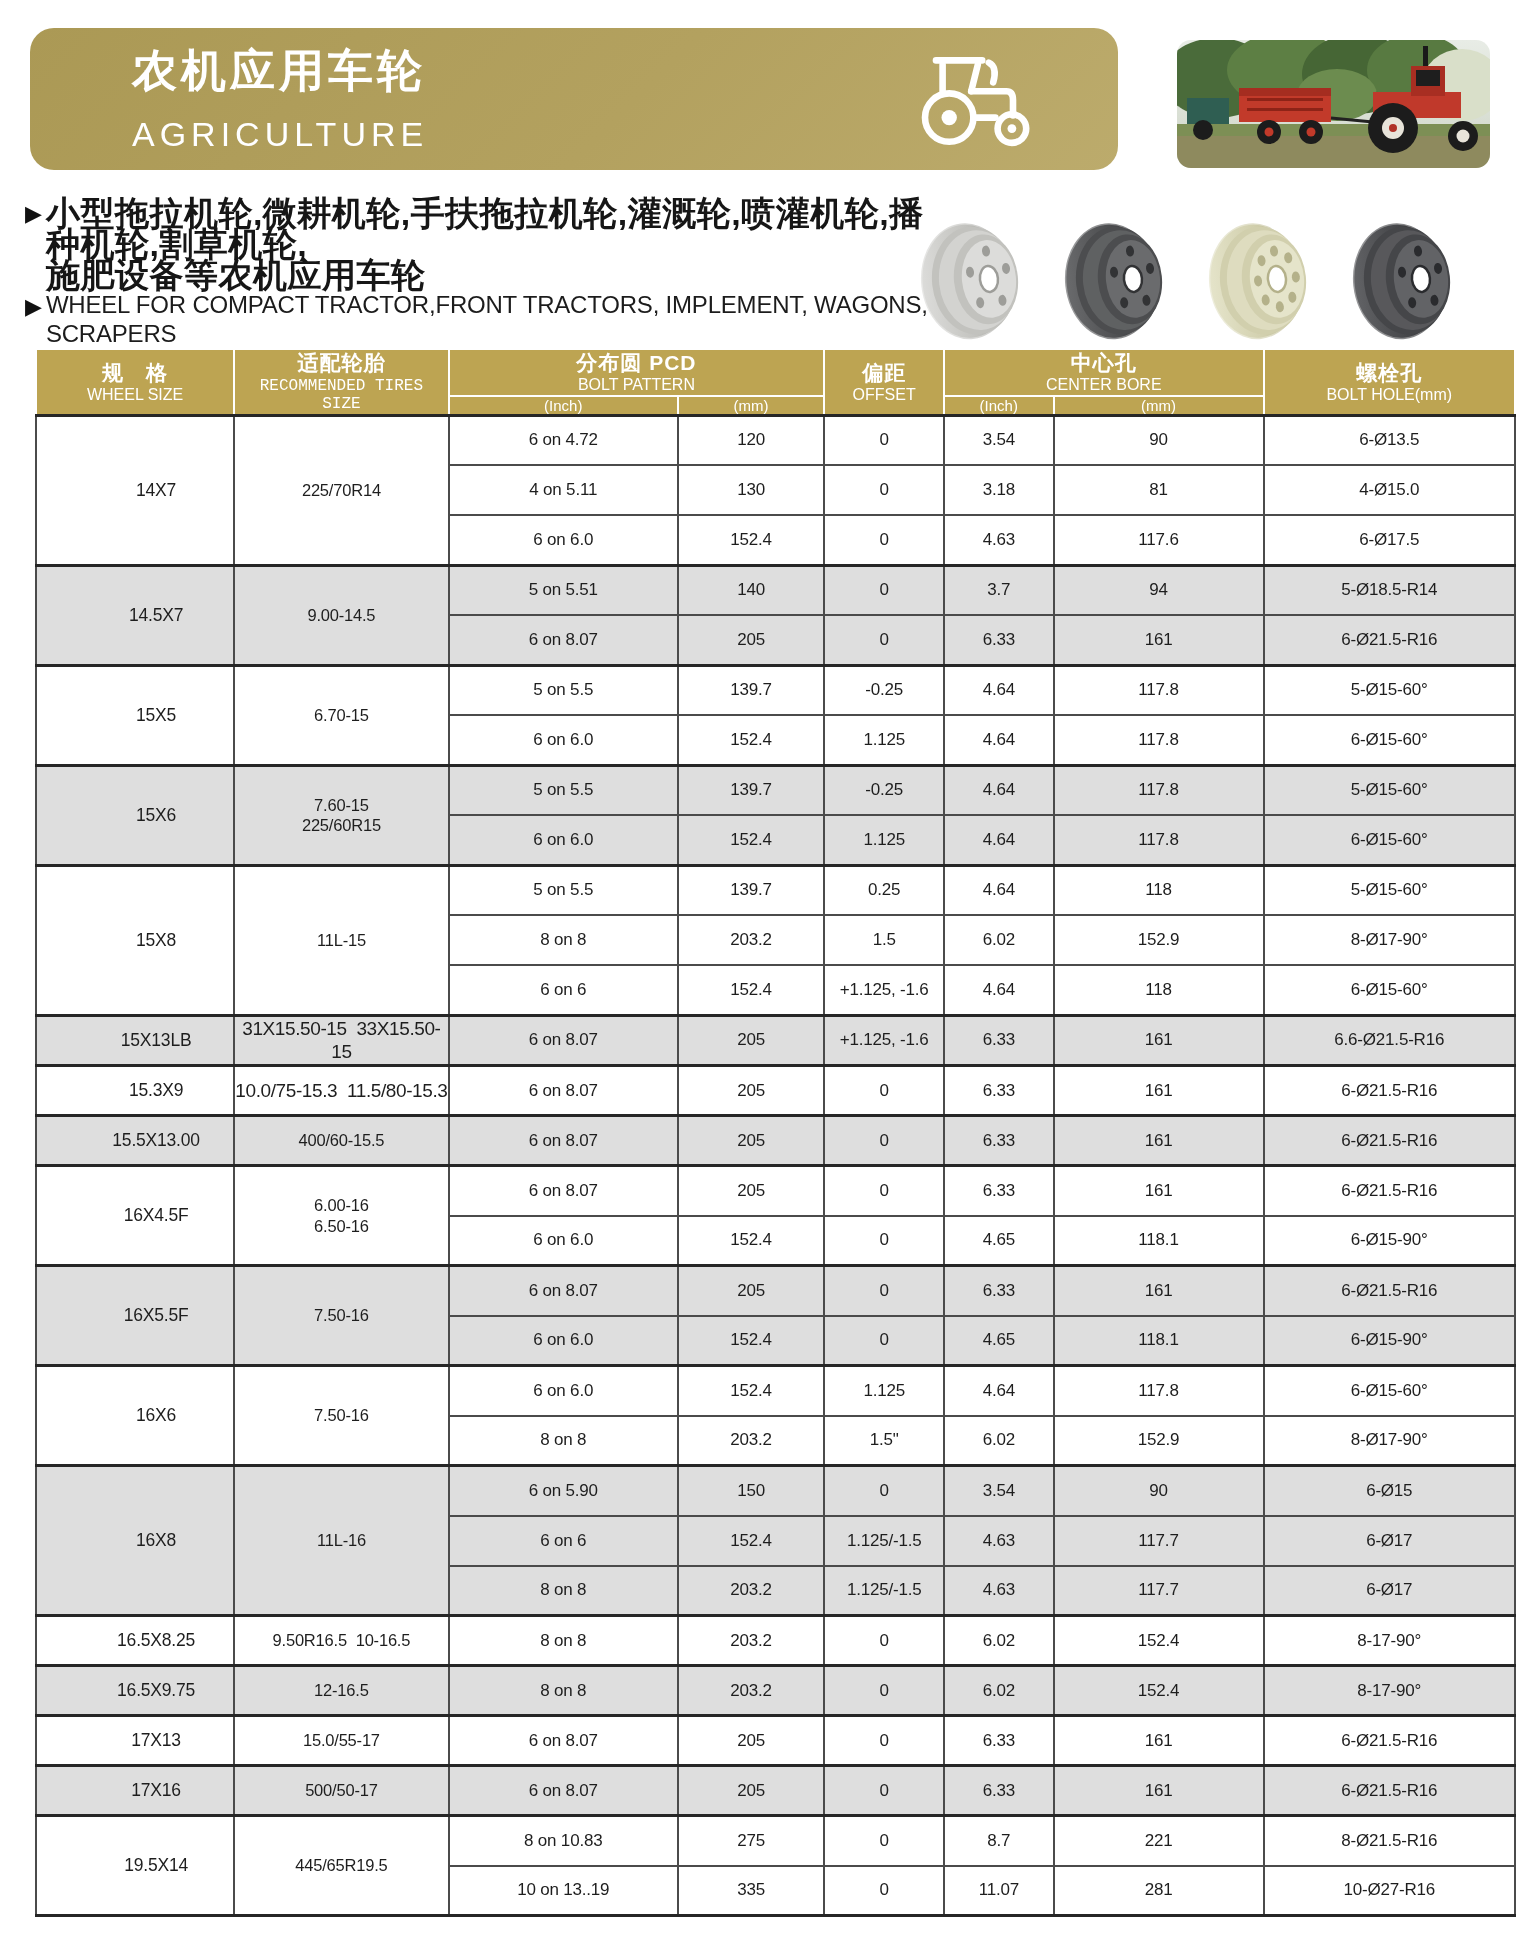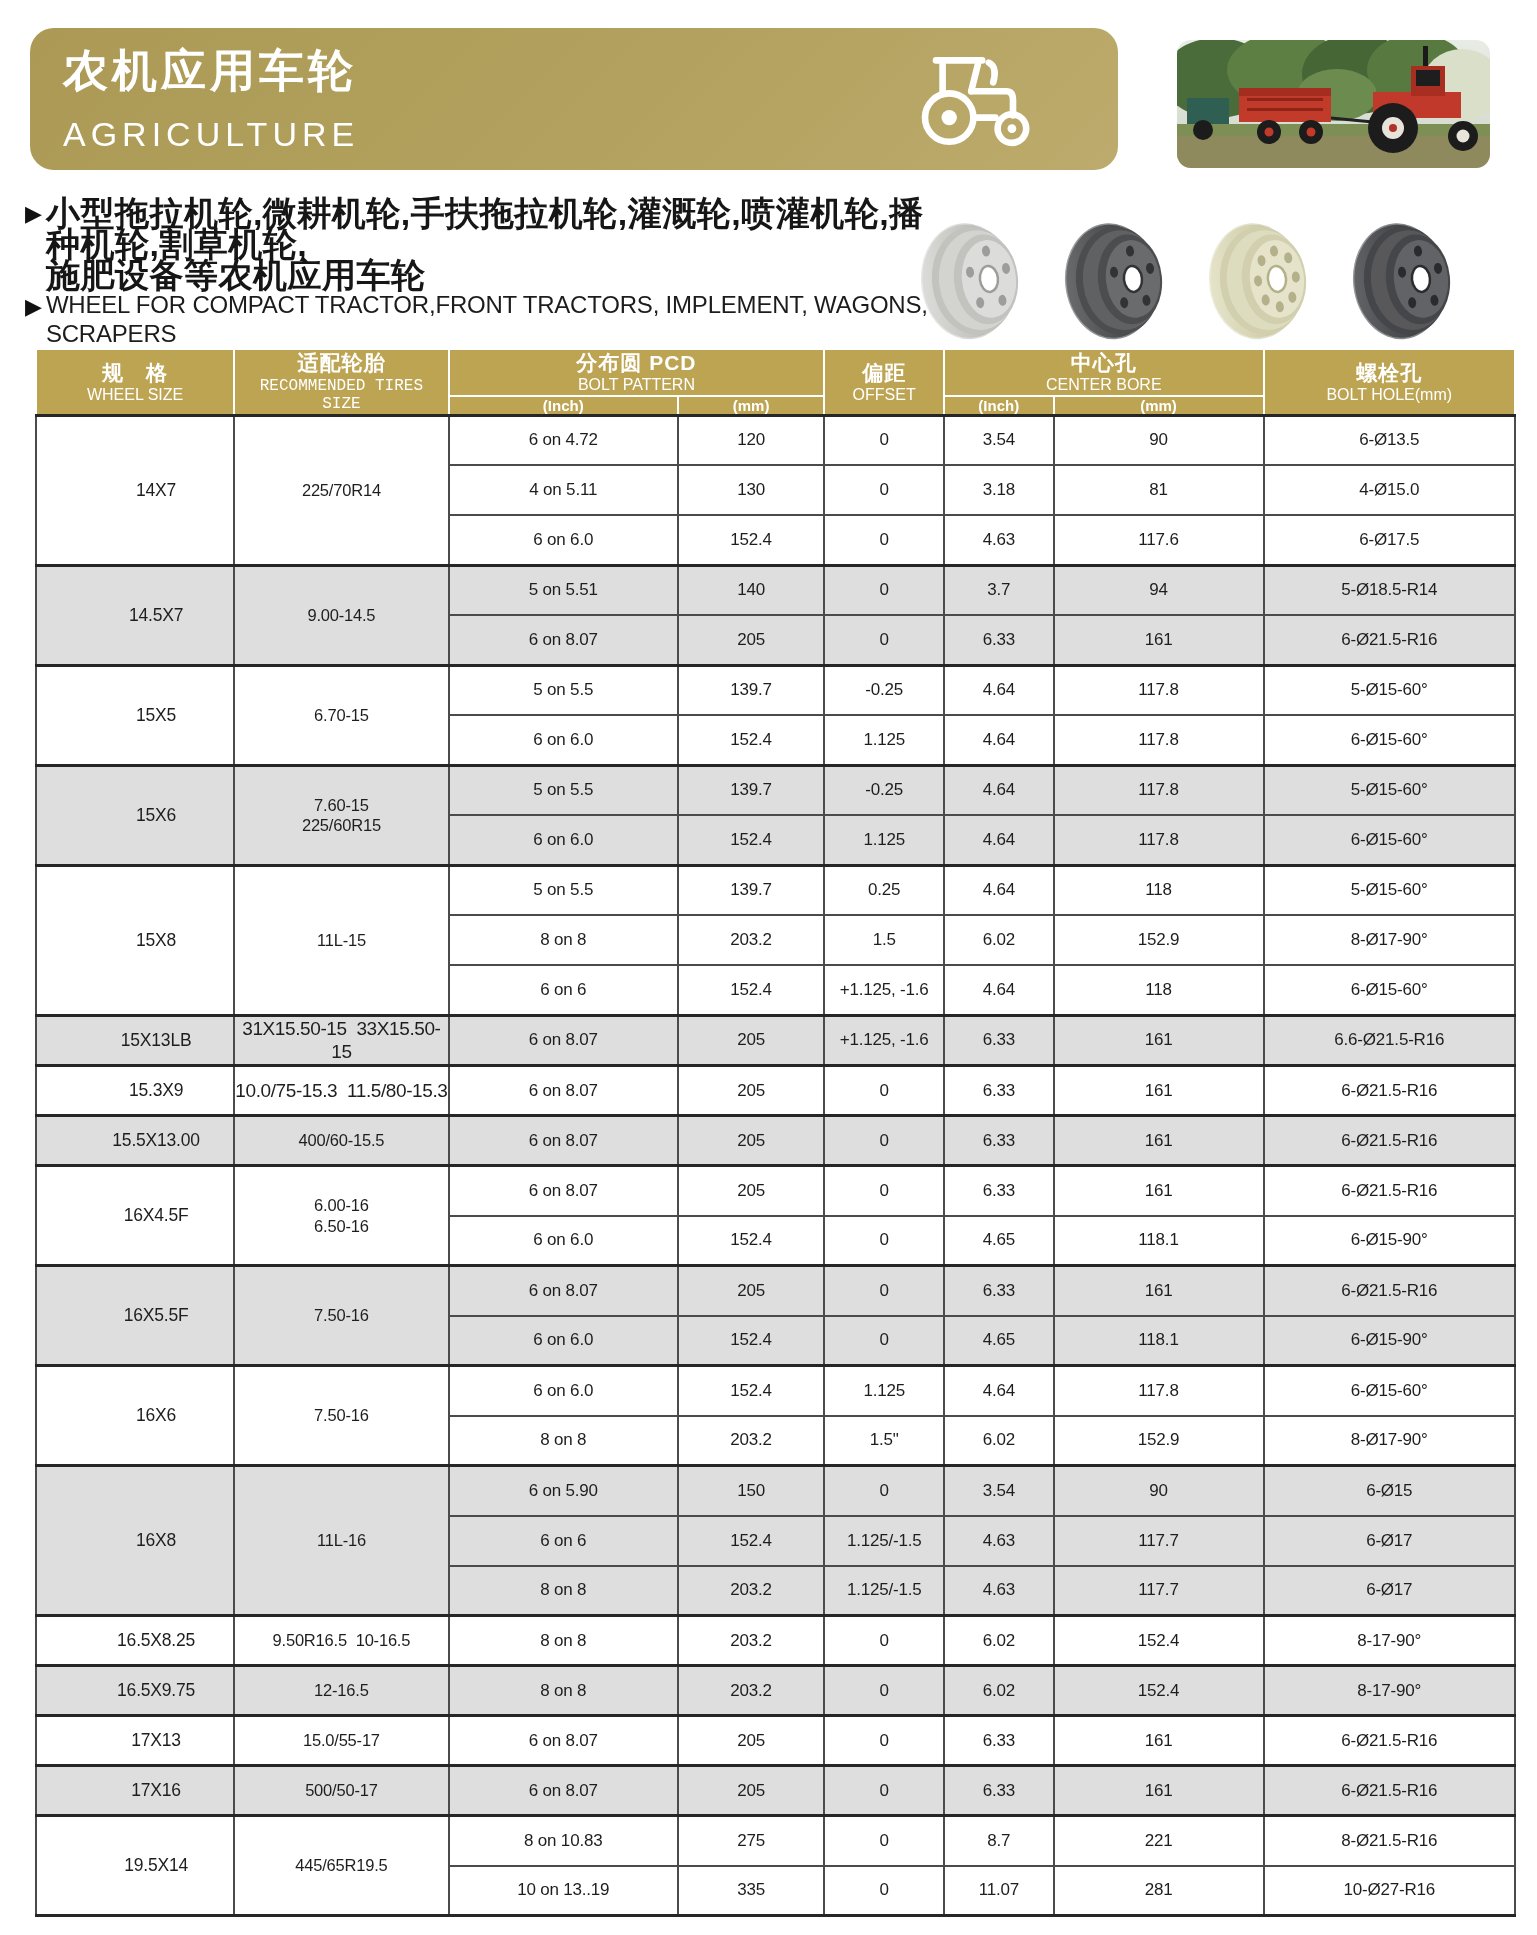--- a/index.html
+++ b/index.html
@@ -5,21 +5,21 @@
   * { margin:0; padding:0; box-sizing:border-box; }
   html,body { background:#ffffff; }
   body { font-family:"Liberation Sans", sans-serif; color:#212121; }
   .page { position:relative; width:1537px; height:1935px; background:#fff; overflow:hidden; }
 
   
   .banner { position:absolute; left:30px; top:28px; width:1088px; height:142px;
             border-radius:24px;
             background:linear-gradient(135deg,#ab9955 0%, #b3a15f 55%, #bcab6c 100%);
             display:flex; align-items:center; }
-  .banner-text { padding-left:33px; display:flex; flex-direction:column; gap:24px; }
+  .banner-text { padding-left:60px; display:flex; flex-direction:column; gap:24px;margin-left:42px; }
   .title-zh { color:#fff; font-size:45px; font-weight:700; letter-spacing:4px; line-height:1; }
   .title-en { color:#fff; font-size:34px; font-weight:400; letter-spacing:5px; line-height:1; }
   .tractor-icon { position:absolute; right:72px; top:16px; }
 
   
   .photo { position:absolute; left:1177px; top:40px; width:313px; height:128px;
            border-radius:14px; overflow:hidden; }
 
   
   .intro { position:absolute; left:25px; top:198px; width:925px; }
@@ -32,21 +32,21 @@
   .wheels { position:absolute; left:910px; top:218px; width:588px; height:128px;
             display:flex; align-items:flex-start; }
   .wheels svg { flex:0 0 auto; margin-left:-3px; }
 
   
   table.spec { position:absolute; left:35px; top:348px; width:1481px;
                border-collapse:collapse; table-layout:fixed; }
   table.spec th, table.spec td { text-align:center; vertical-align:middle; }
   thead th { background:#bda452; color:#ffffff; border:2px solid #ffffff; }
   thead tr.mainrow th { height:44px; }
-  thead tr.subrow th { height:16px; font-size:15px; font-weight:700; }
+  thead tr.subrow th { height:16px; font-size:15px; font-weight:400; }
   th .zh { font-size:21px; font-weight:700; letter-spacing:1px; line-height:1.25; }
   th .en { font-size:16px; font-weight:400; line-height:1.15; }
   tbody { border:2px solid #3a3a3a; border-bottom:3px solid #262626; }
   tbody td { border:2px solid #4b4b4b; height:50px; font-size:17px; color:#1e1e1e;
              letter-spacing:-0.2px; }
   tbody tr.gs td { border-top:3px solid #262626; }
   tbody tr.g-gray td { background:#dedede; }
   tbody tr.g-white td { background:#ffffff; }
   td.c-size { font-size:17.5px;padding-left:42px; }
   td.c-tires { font-size:16.5px; }

